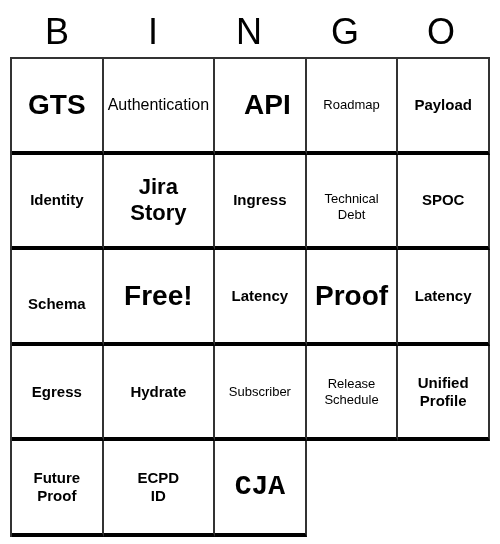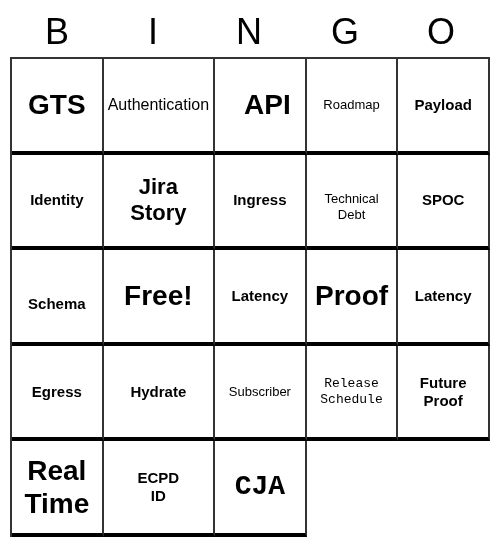--- a/index.html
+++ b/index.html
@@ -147,30 +147,30 @@
       <div class="bingo-cell">
         <span class="cell-text size-md" style="white-space: pre-line;">Egress</span>
       </div>
       <div class="bingo-cell">
         <span class="cell-text size-md" style="white-space: pre-line;">Hydrate</span>
       </div>
       <div class="bingo-cell">
         <span class="cell-text size-sm" style="white-space: pre-line;">Subscriber</span>
       </div>
       <div class="bingo-cell">
-        <span class="cell-text size-sm" style="white-space: pre-line; font-family: Liberation Mono, monospace;">Release
+        <span class="cell-text size-sm" style="white-space: pre-line;">Release
 Schedule</span>
+      </div>
+      <div class="bingo-cell">
+        <span class="cell-text size-md" style="white-space: pre-line;">Unified
+Profile</span>
       </div>
       <div class="bingo-cell">
         <span class="cell-text size-md" style="white-space: pre-line;">Future
 Proof</span>
-      </div>
-      <div class="bingo-cell">
-        <span class="cell-text size-xl" style="white-space: pre-line;">Real
-Time</span>
       </div>
       <div class="bingo-cell">
         <span class="cell-text size-md" style="white-space: pre-line;">ECPD
 ID</span>
       </div>
       <div class="bingo-cell">
         <span class="cell-text size-xl" style="white-space: pre-line; font-family: Liberation Mono, monospace;">CJA</span>
       </div>
     </div>
 </div>

